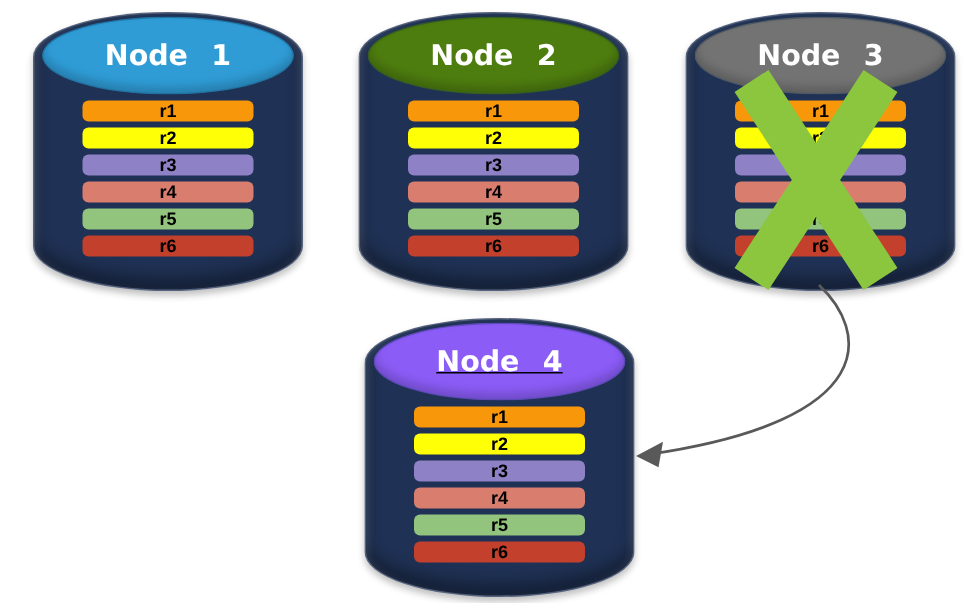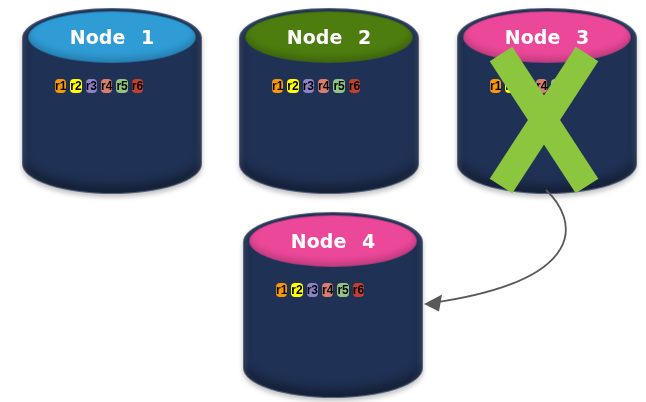--- a/index.html
+++ b/index.html
@@ -34,22 +34,22 @@
   .node-title{
     color:#ffffff;
     font-family:"DejaVu Sans", sans-serif;
     font-weight:700;
     font-size:19px;
     word-spacing:9px;
     text-align:right;
     user-select:none;
   }
   .rows{
-    position:absolute;top:71px;left:33px;width:114px;
-    display:flex;flex-direction:row;gap:4px;text-align:center;
+    position:absolute;top:59px;left:33px;width:114px;
+    display:flex;flex-direction:column;gap:4px;text-align:center;
   }
   .row{
     height:14px;border-radius:4px;
     display:flex;align-items:center;justify-content:center;
     font-weight:700;font-size:12px;line-height:14px;color:#000000;
   }
   .overlay-svg{position:absolute;left:0;top:0;pointer-events:none;}
   .x-wrap{position:absolute;left:0;top:0;width:180px;height:186px;}
 </style>
 </head>
@@ -82,42 +82,42 @@
       <div class="row" style="background-color: rgb(255, 255, 5);">r2</div>
       <div class="row" style="background-color: rgb(143, 129, 198);">r3</div>
       <div class="row" style="background-color: rgb(217, 126, 111);">r4</div>
       <div class="row" style="background-color: rgb(146, 196, 125);">r5</div>
       <div class="row" style="background-color: rgb(194, 64, 44);">r6</div>
     </div>
   </div>
 
   <div class="node" style="left:457px;top:8px;">
     <div class="cyl-body" style="background-color: rgb(31, 49, 84);"></div>
-    <div class="cyl-top" style="background-color: #ec4899;">
+    <div class="cyl-top" style="background-color: #737373;">
       <span class="node-title">Node 3</span>
     </div>
     <div class="rows">
       <div class="row" style="background-color: rgb(247, 151, 9);">r1</div>
       <div class="row" style="background-color: rgb(255, 255, 5);">r2</div>
       <div class="row" style="background-color: rgb(143, 129, 198);">r3</div>
       <div class="row" style="background-color: rgb(217, 126, 111);">r4</div>
       <div class="row" style="background-color: rgb(146, 196, 125);">r5</div>
       <div class="row" style="background-color: rgb(194, 64, 44);">r6</div>
     </div>
     <svg class="x-wrap" viewBox="0 0 180 186">
       <g stroke-width="27" stroke-linecap="butt" fill="none" style="stroke: rgb(140, 198, 63);">
         <line x1="44" y1="46" x2="130" y2="178"></line>
         <line x1="130" y1="46" x2="44" y2="178"></line>
       </g>
     </svg>
   </div>
 
   <div class="node" style="left:243px;top:212px;">
     <div class="cyl-body" style="background-color: rgb(31, 49, 84);"></div>
-    <div class="cyl-top" style="background-color: #ec4899;">
+    <div class="cyl-top" style="background-color: #8b5cf6; text-decoration: underline;">
       <span class="node-title">Node 4</span>
     </div>
     <div class="rows">
       <div class="row" style="background-color: rgb(247, 151, 9);">r1</div>
       <div class="row" style="background-color: rgb(255, 255, 5);">r2</div>
       <div class="row" style="background-color: rgb(143, 129, 198);">r3</div>
       <div class="row" style="background-color: rgb(217, 126, 111);">r4</div>
       <div class="row" style="background-color: rgb(146, 196, 125);">r5</div>
       <div class="row" style="background-color: rgb(194, 64, 44);">r6</div>
     </div>

